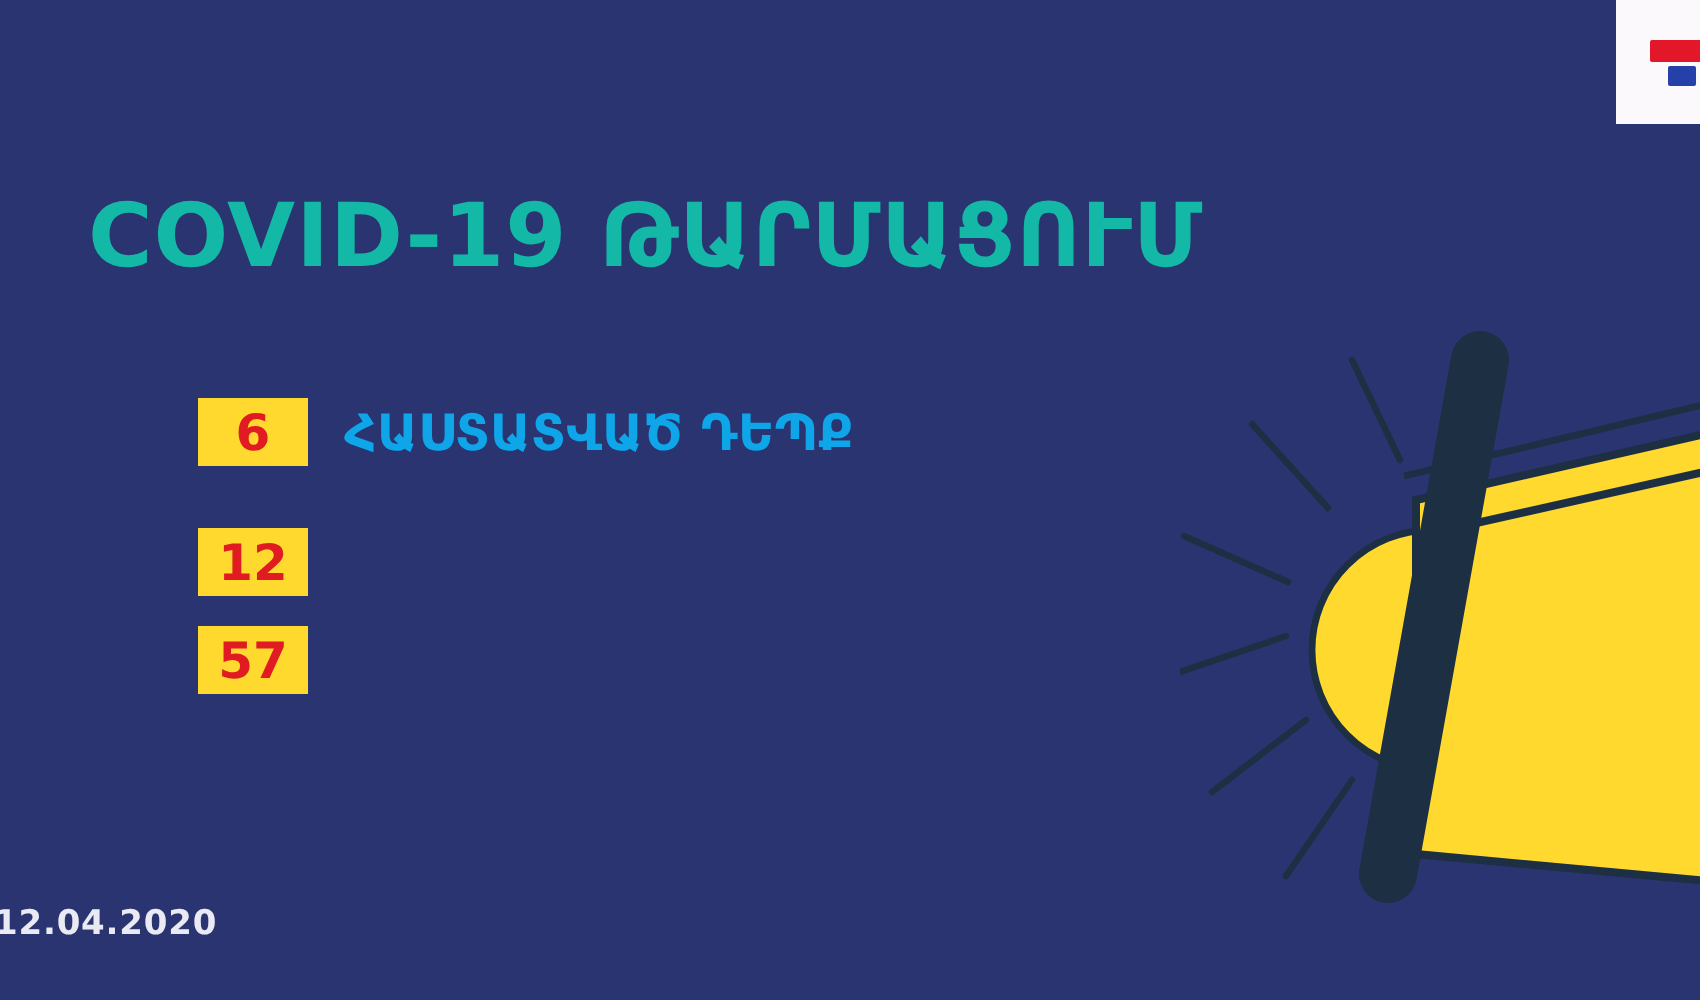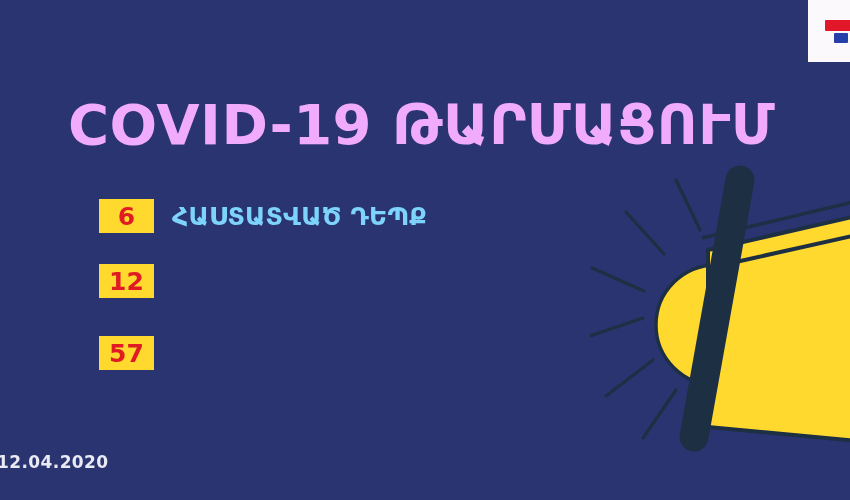--- a/index.html
+++ b/index.html
@@ -23,58 +23,58 @@
     left: 590px;
     top: 150px;
     width: 280px;
     height: 310px;
     pointer-events: none;
   }
 
   
   #title {
     position: absolute;
-    left: 68px;
+    left: 44px;
     top: 96px;
-    font-size: 56px;
+    font-size: 44px;
     font-weight: bold;
     letter-spacing: 0.5px;
-    color: #f0abfc;
+    color: #14b8a6;
     white-space: nowrap;
     line-height: 1.05;
   }
 
   
   .stat-row {
     position: absolute;
     left: 99px;
     display: flex;
     align-items: center;
     height: 34px;
   }
   #row-0 { top: 199px; }
   #row-1 { top: 264px; text-align: center; }
-  #row-2 { top: 336px; }
+  #row-2 { top: 313px; }
 
   .stat-badge {
     width: 55px;
     height: 34px;
     background: #ffd92e;
     color: #e01b22;
     font-size: 25px;
     font-weight: bold;
     display: flex;
     align-items: center;
     justify-content: center;
     line-height: 1;
     flex: 0 0 auto;
   }
   .stat-label {
     margin-left: 18px;
-    color: #7dd3fc;
+    color: #0ea5e9;
     font-size: 25px;
     font-weight: bold;
     letter-spacing: 0.2px;
     white-space: nowrap;
     line-height: 1;
   }
 
   
   #date {
     position: absolute;

